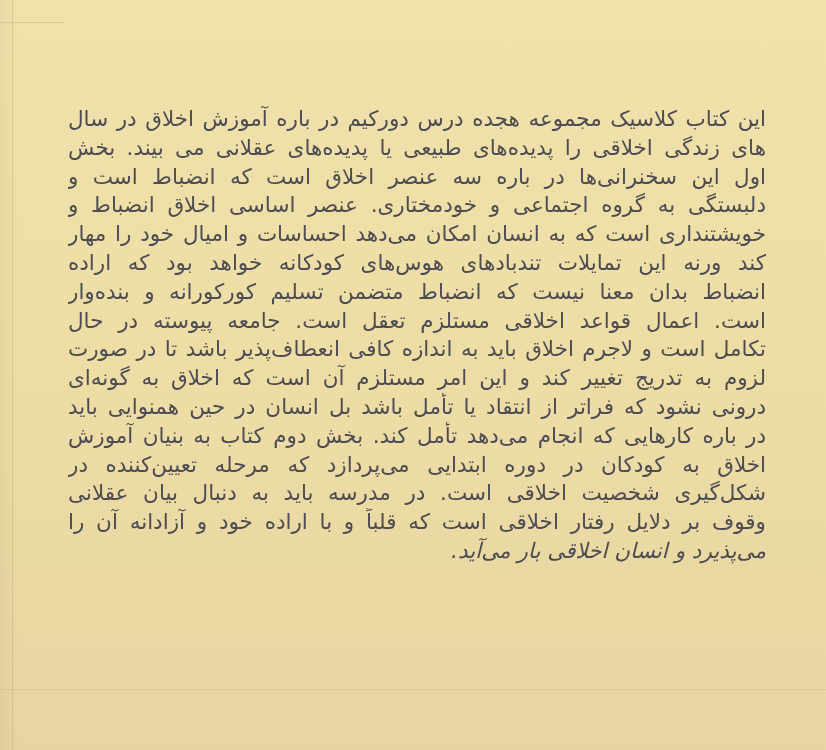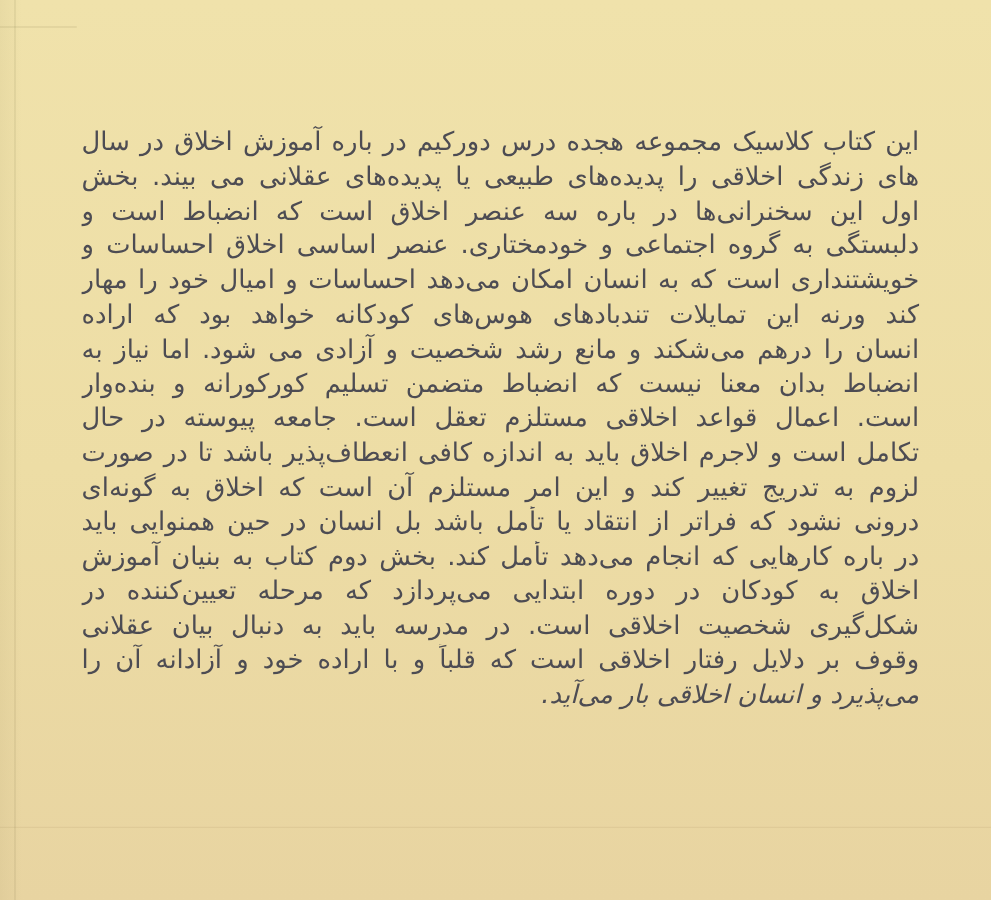--- a/index.html
+++ b/index.html
@@ -72,24 +72,23 @@
 <body>
 
 <div class="scan-page">
   <div class="crease-v"></div>
   <div class="crease-h-top"></div>
   <div class="crease-h-bottom"></div>
   <div class="text-block">
       <div class="line">این کتاب کلاسیک مجموعه هجده درس دورکیم در باره آموزش اخلاق در سال</div>
       <div class="line">های زندگی اخلاقی را پدیده‌های طبیعی یا پدیده‌های عقلانی می بیند. بخش</div>
       <div class="line">اول این سخنرانی‌ها در باره سه عنصر اخلاق است که انضباط است و</div>
-      <div class="line">دلبستگی به گروه اجتماعی و خودمختاری. عنصر اساسی اخلاق احساسات و</div>
+      <div class="line">دلبستگی به گروه اجتماعی و خودمختاری. عنصر اساسی اخلاق انضباط و</div>
       <div class="line">خویشتنداری است که به انسان امکان می‌دهد احساسات و امیال خود را مهار</div>
       <div class="line">کند ورنه این تمایلات تندبادهای هوس‌های کودکانه خواهد بود که اراده</div>
-      <div class="line">انسان را درهم می‌شکند و مانع رشد شخصیت و آزادی می شود. اما نیاز به</div>
       <div class="line">انضباط بدان معنا نیست که انضباط متضمن تسلیم کورکورانه و بنده‌وار</div>
       <div class="line">است. اعمال قواعد اخلاقی مستلزم تعقل است. جامعه پیوسته در حال</div>
       <div class="line">تکامل است و لاجرم اخلاق باید به اندازه کافی انعطاف‌پذیر باشد تا در صورت</div>
       <div class="line">لزوم به تدریج تغییر کند و این امر مستلزم آن است که اخلاق به گونه‌ای</div>
       <div class="line">درونی نشود که فراتر از انتقاد یا تأمل باشد بل انسان در حین همنوایی باید</div>
       <div class="line">در باره کارهایی که انجام می‌دهد تأمل کند. بخش دوم کتاب به بنیان آموزش</div>
       <div class="line">اخلاق به کودکان در دوره ابتدایی می‌پردازد که مرحله تعیین‌کننده در</div>
       <div class="line">شکل‌گیری شخصیت اخلاقی است. در مدرسه باید به دنبال بیان عقلانی</div>
       <div class="line">وقوف بر دلایل رفتار اخلاقی است که قلباً و با اراده خود و آزادانه آن را</div>
       <div class="line last">می‌پذیرد و انسان اخلاقی بار می‌آید.</div>

